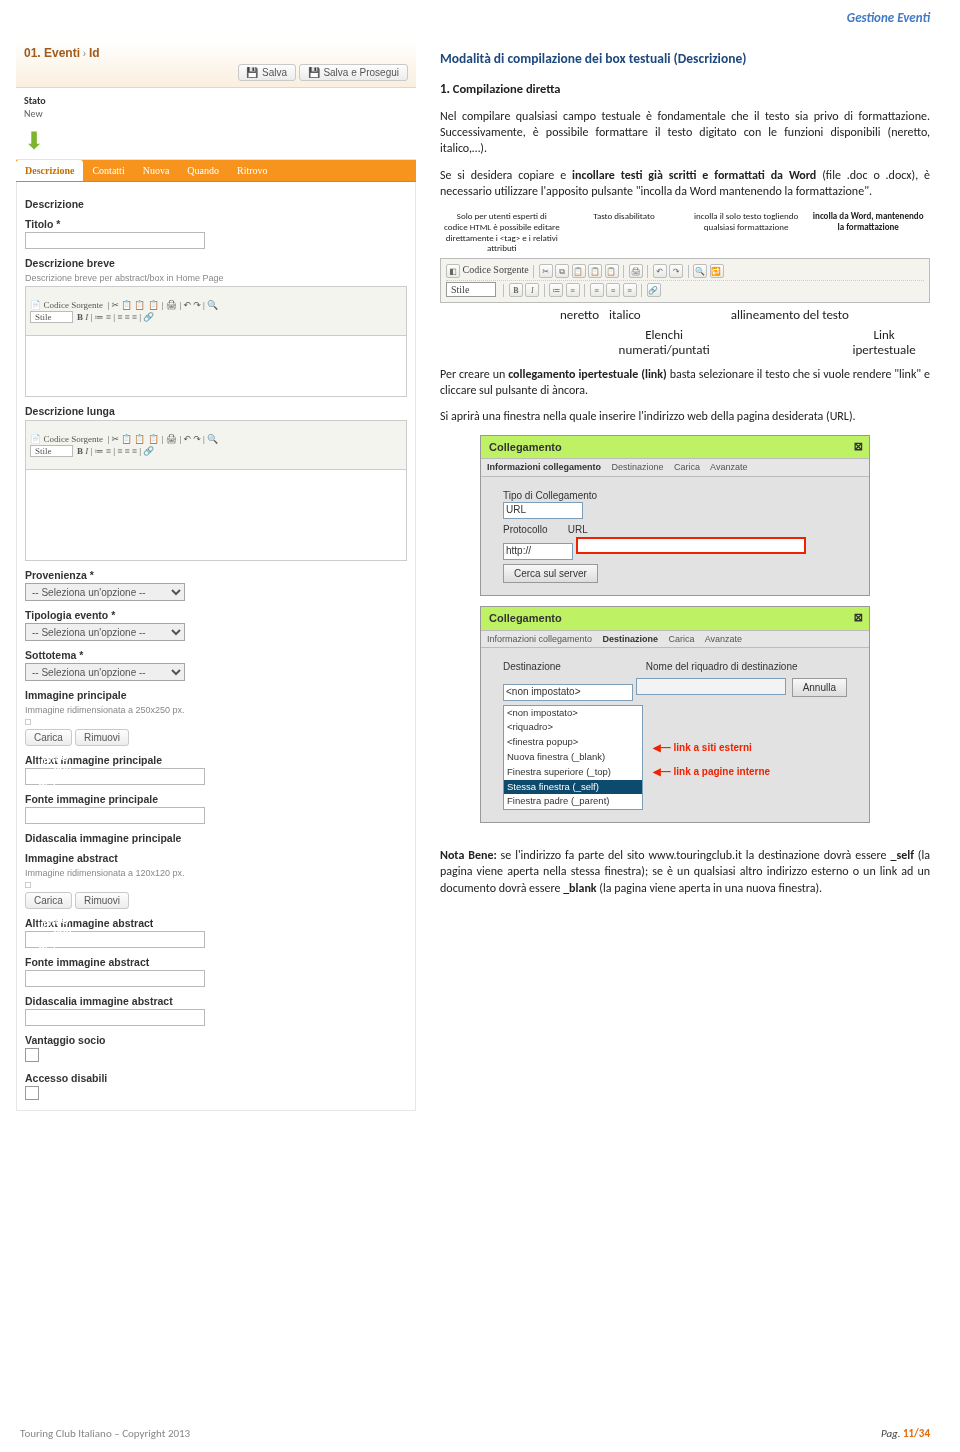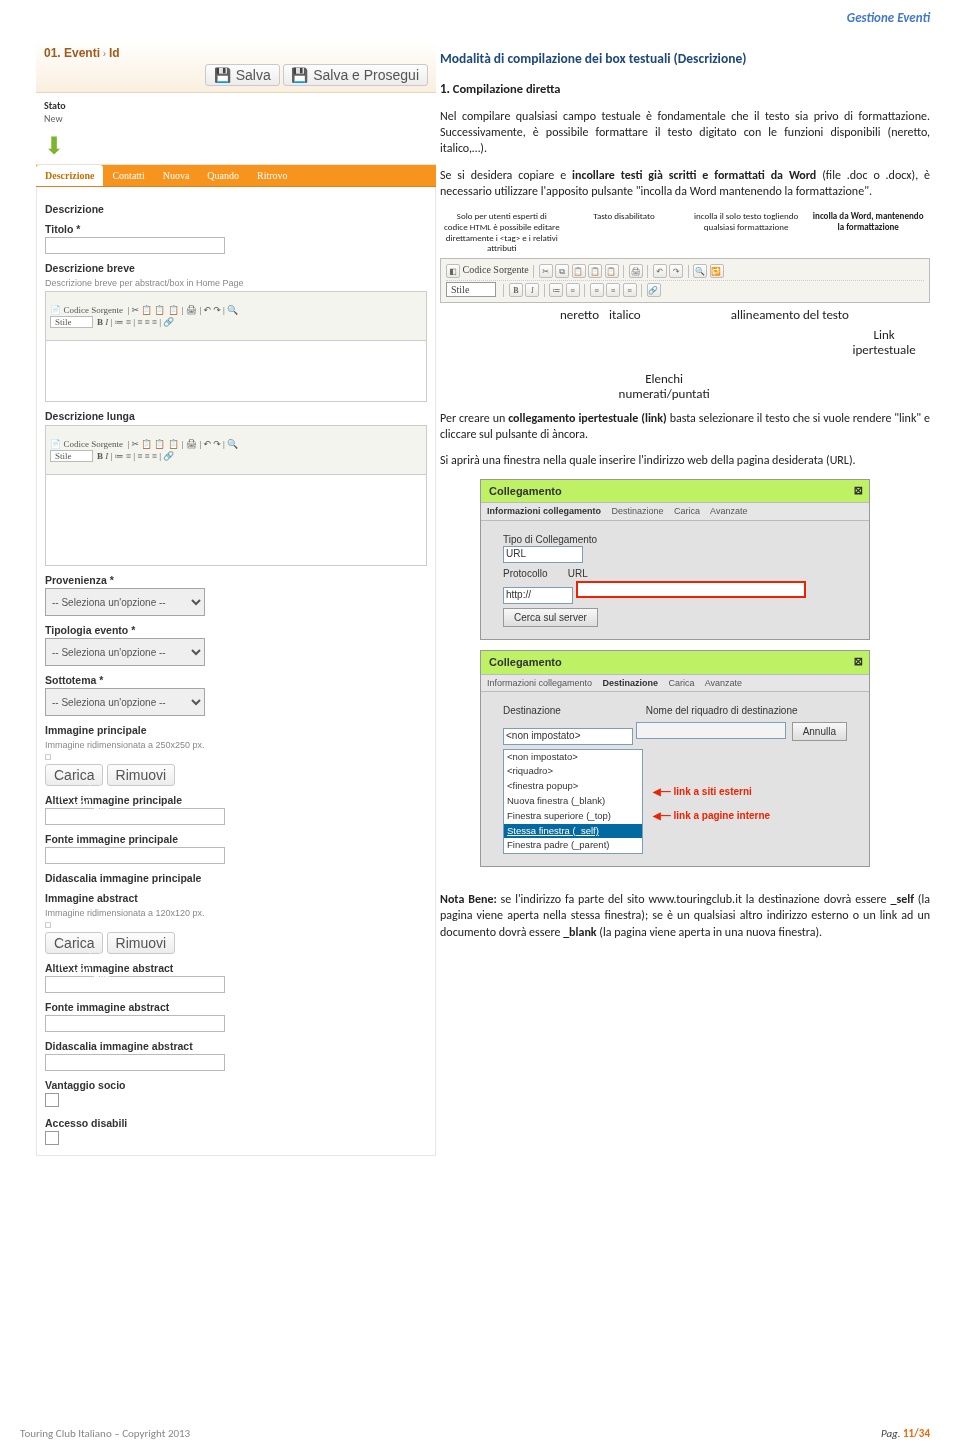--- a/index.html
+++ b/index.html
@@ -1,38 +1,38 @@
 <!DOCTYPE html>
 <html><head>
 <meta charset="utf-8">
 <style>
   * { box-sizing: border-box; margin: 0; padding: 0; }
   body { font-family: Calibri, Arial, sans-serif; font-size: 11px; background: #fff; width: 960px; }
   .page { position: relative; width: 960px; height: 1452px; }
   .doc-header { text-align: right; color: #4479c4; font-weight: bold; font-style: italic; font-size: 13px; padding: 10px 30px 0 0; }
-  .left-col { position: absolute; left: 36px; top: 40px; width: 400px; }
+  .left-col { position: absolute; left: 16px; top: 40px; width: 400px; }
   .right-col { position: absolute; left: 440px; top: 50px; width: 490px; font-size: 12px; line-height: 1.35; color: #222; }
 
   
   .hdr-bar { background: linear-gradient(#fff,#faefdf); border-bottom:1px solid #e5d6c0; padding:6px 8px; font-family: Tahoma,Arial,sans-serif; }
   .bc { font-size:12px; color:#a05a1c; font-weight:bold; }
   .bc small{ color:#888; font-weight:normal;}
   .hdr-btns { text-align:right; padding:4px 0 0; }
-  .minibtn { display:inline-block; border:1px solid #c9c9c9; background:linear-gradient(#fdfdfd,#ececec); border-radius:3px; padding:2px 8px; font-size:14px; font-family:Tahoma,Arial,sans-serif; color:#555;}
+  .minibtn { display:inline-block; border:1px solid #c9c9c9; background:linear-gradient(#fdfdfd,#ececec); border-radius:3px; padding:2px 8px; font-size:10px; font-family:Tahoma,Arial,sans-serif; color:#555;}
   .stato { padding:6px 8px; font-size:10px; color:#666;}
   .stato b{ color:#333;}
   .big-arrow{ color:#7bb62e; font-size:24px; padding:0 8px 4px; }
   .tabbar { background:#f7941e; padding:0; font-size:0; border-top:1px solid #e9e2d5; border-bottom:1px solid #e0801a;}
   .tab{ display:inline-block; padding:5px 9px; font-size:10px; color:#fff; font-family:Tahoma; }
   .tab.active{ background:#fff; color:#c37000; border-top-left-radius:3px; border-top-right-radius:3px; font-weight:bold;}
   .form-body{ background:#fff; border:1px solid #e6e6e6; border-top:none; padding:8px; font-family:Tahoma,Arial,sans-serif;}
   .lbl{ font-size:10px; color:#444; margin:8px 0 2px; display:block;}
   .lbl.strong{ font-weight:bold; color:#333; font-size:10.5px;}
   .field{ width:180px; height:17px; border:1px solid #b9b9b9; background:#fff; font-size:10px;}
-  .drop{ width:160px; height:28px; border:1px solid #a5a5a5; background:#efefef; font-size:10px; color:#555; padding:1px 2px;}
+  .drop{ width:160px; height:18px; border:1px solid #a5a5a5; background:#efefef; font-size:10px; color:#555; padding:1px 2px;}
   .tiny{ font-size:9px; color:#888;}
   .editor{ border:1px solid #ccc; margin:3px 0 8px;}
   .tbar{ background:#f4f4ee; border-bottom:1px solid #ccc; padding:12px 4px; font-size:9px; color:#555; font-family:Tahoma;}
   .tbar .row{ padding:1px 0;}
   .editor .canvas{ height:60px; background:#fff;}
   .thumb{ display:inline-block; border:1px solid #ccc; background:#fff; padding:2px; margin:4px 0 2px;}
   .thumb-inner{ width:88px; height:88px; background:radial-gradient(circle,#2a3fd8 40%,#fff 70%); position:relative;}
   .thumb-text{ position:absolute; top:30px; left:8px; color:#fff; font-style:italic; font-weight:bold; font-size:10px; transform:rotate(-12deg); text-align:center; line-height:1.05;}
   .chk{ width:14px; height:14px; border:1px solid #999; display:inline-block; background:#fff;}
 
@@ -60,21 +60,21 @@
   .dlg-tabs span{ margin-right:8px;}
   .dlg-tabs .act{ font-weight:bold; color:#333;}
   .dlg-body{ background:#e2e2e2; padding:8px 22px;}
   .dlg-body .row{ margin:4px 0;}
   .sel{ border:1px solid #7e9db9; background:#fff; height:17px; font-size:10px; padding:0 2px; display:inline-block;}
   .sel-w1{ width:80px;} .sel-w2{ width:70px;}
   .txtin{ border:2px solid #e20; background:#fff; height:17px; width:230px; display:inline-block;}
   .btn3d{ display:inline-block; border:1px solid #999; background:linear-gradient(#f8f8f8,#ddd); padding:2px 10px; font-size:10px;}
   .listbox{ border:1px solid #7e9db9; background:#fff; width:140px; font-size:9.5px;}
   .listbox div{ padding:1px 3px;}
-  .listbox .selrow{ background:#0369a1; color:#fff;text-decoration:underline;}
+  .listbox .selrow{ background:#0c4a6e; color:#fff;}
   .red-tag{ color:#e20; font-weight:bold; font-size:10px; position:relative;}
   .dlg-footer{ background:#e6e6e6; padding:6px; text-align:right; border-top:1px solid #bbb;}
 
   .footer{ position:absolute; bottom:12px; left:20px; right:30px; display:flex; justify-content:space-between; font-size:11px; color:#888;}
   .footer .pg{ color:#444; font-style:italic;}
   .footer .pg b{ color:#e36c0a; font-style:normal;}
 </style>
 </head>
 <body>
 <div class="page">
@@ -205,21 +205,21 @@
         <span class="tb-sep"></span>
         <span class="tb-ico">🔗</span>
       </div>
     </div>
     <div class="annot-below">
       <div class="col" style="margin-left:110px;">neretto</div>
       <div class="col">italico</div>
       <div class="col" style="margin-left:80px;">allineamento del testo</div>
     </div>
     <div class="annot-below">
-      <div class="col" style="margin-left:160px;margin-top:44px;">Elenchi numerati/puntati</div>
+      <div class="col" style="margin-left:160px;">Elenchi numerati/puntati</div>
       <div class="col" style="margin-left:120px;">Link ipertestuale</div>
     </div>
   </div>
 
   <p>Per creare un <b>collegamento ipertestuale (link)</b> basta selezionare il testo che si vuole rendere "link" e cliccare sul pulsante di àncora.</p>
   <p>Si aprirà una finestra nella quale inserire l'indirizzo web della pagina desiderata (URL).</p>
 
   <div class="dlg" style="width:390px; margin-left:40px;">
     <div class="dlg-title"><span>Collegamento</span><span class="x">⊠</span></div>
     <div class="dlg-tabs">

